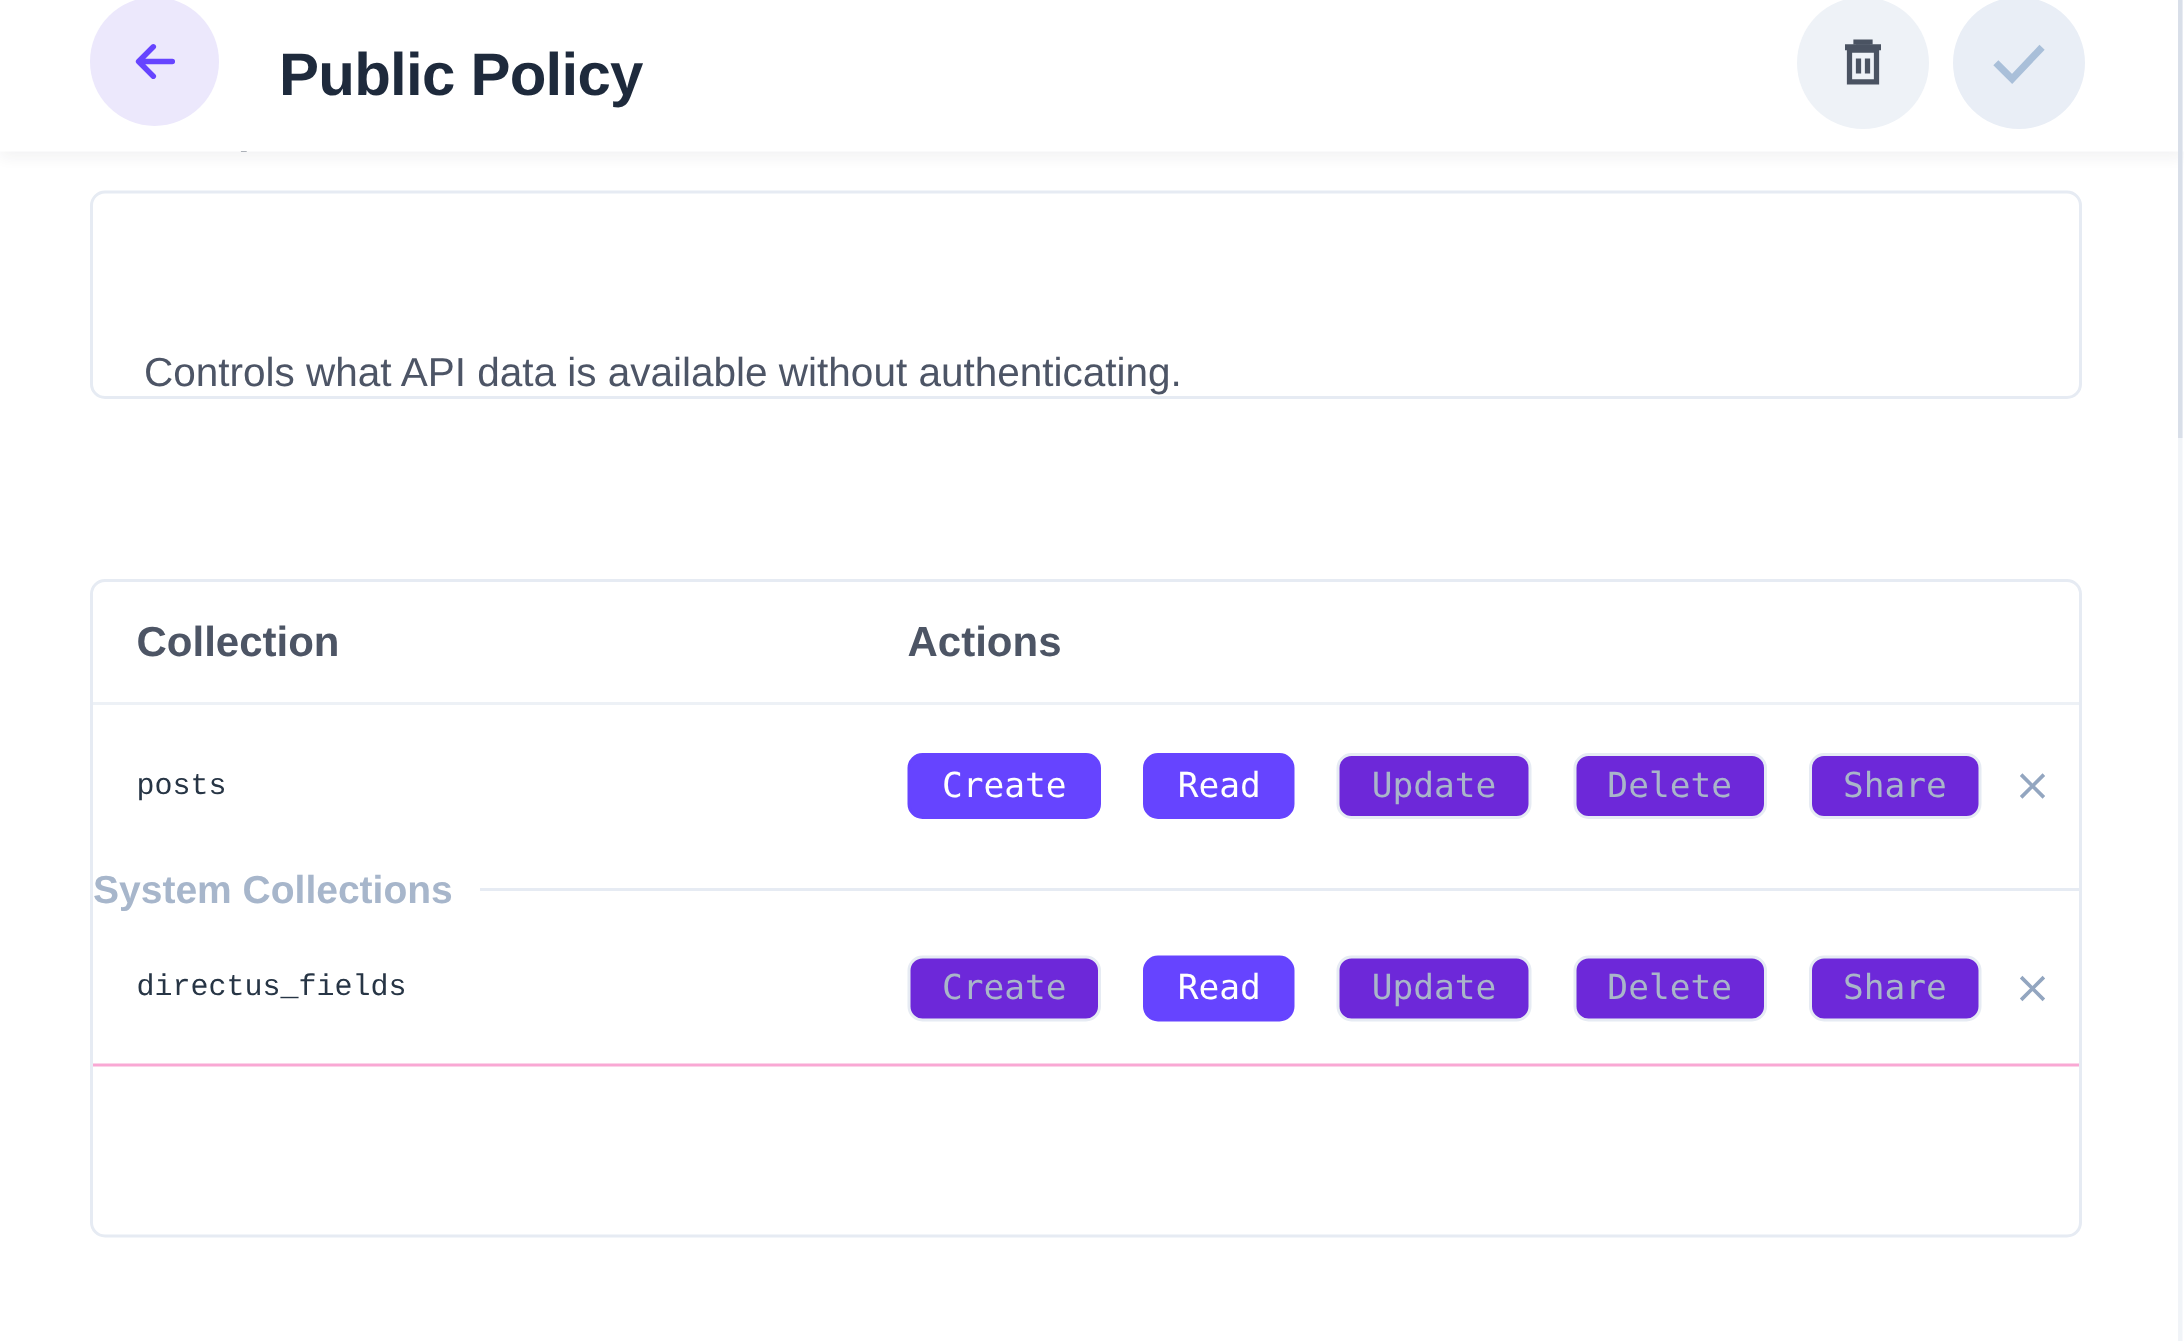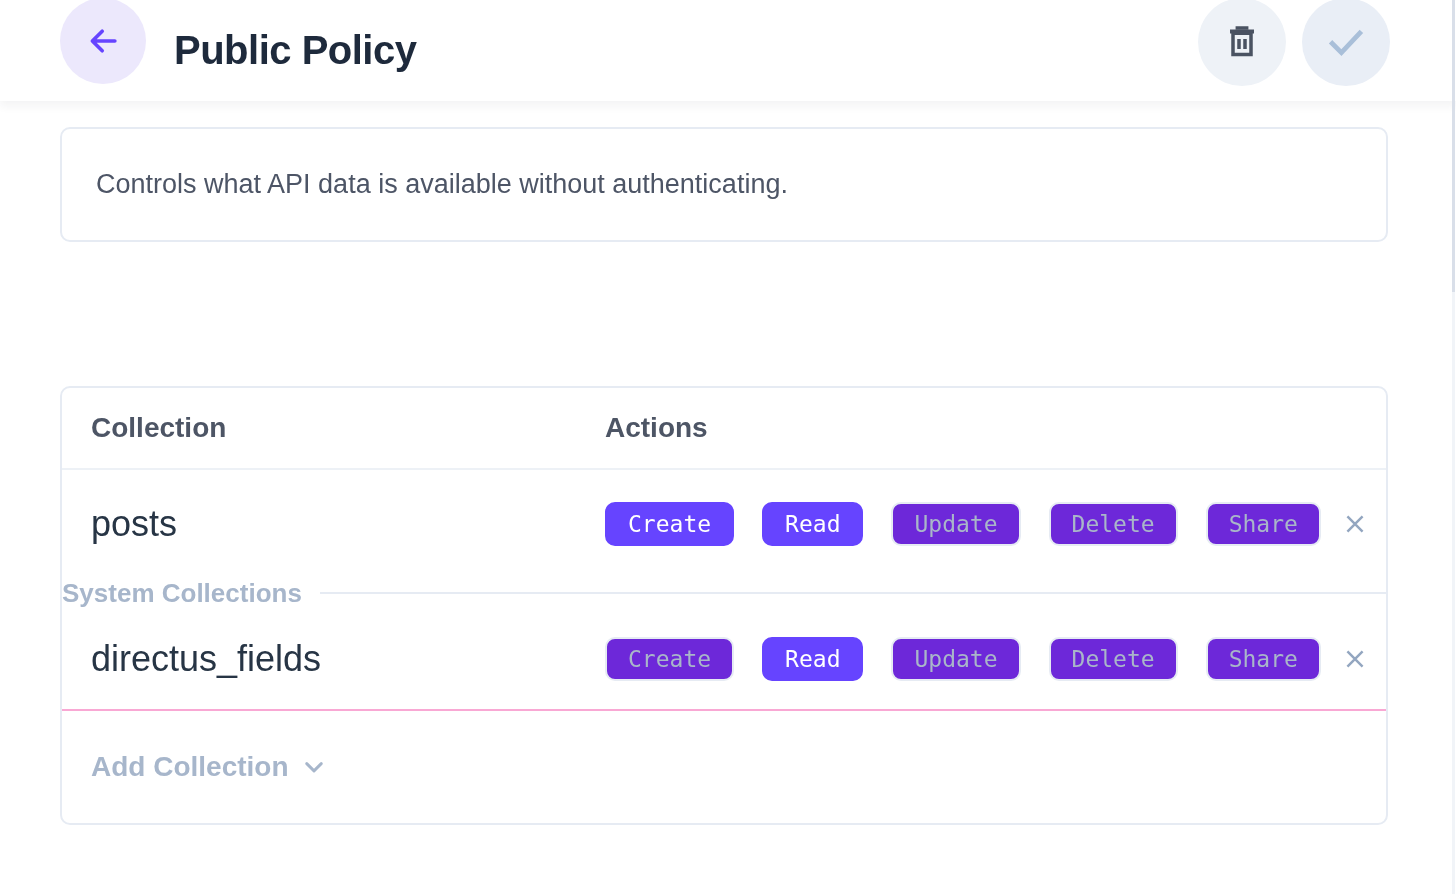--- a/index.html
+++ b/index.html
@@ -7,58 +7,58 @@
               font-family:"Liberation Sans", sans-serif; }
   .stage { position:relative; width:1456px; height:894px; background:#fff; }
 
   
   .app-header { position:absolute; left:0; top:0; width:1456px; height:101px;
                 background:#ffffff; z-index:5;
                 box-shadow:0 5px 9px rgba(30,42,60,0.055); }
   .back-btn { position:absolute; left:60px; top:-2px; width:86px; height:86px;
               border-radius:50%; background:#ece8fc; border:none; cursor:pointer;
               display:flex; align-items:center; justify-content:center; }
-  .page-title { position:absolute; left:174px; top:0; height:101px;
+  .page-title { position:absolute; left:186px; top:0; height:101px;
                 display:flex; align-items:center;
                 font-size:40px; font-weight:800; letter-spacing:-0.5px; color:#1e2a3c; }
   .hdr-btn { position:absolute; top:-2px; width:88px; height:88px; border-radius:50%;
              border:none; cursor:pointer; display:flex; align-items:center; justify-content:center; }
   .trash-btn { left:1198px; background:#eef2f7; }
   .check-btn { left:1302px; background:#e9eef6; }
 
   
   .hidden-label { position:absolute; left:73px; top:72px; z-index:1;
                   font-size:28px; line-height:28px; font-weight:600; color:#273545; }
 
   
-  .desc-input { position:absolute; left:60px; top:127px; width:1328px; height:115px;
+  .desc-input { position:absolute; left:60px; top:127px; width:1328px; height:139px;
                 border:2px solid #e6ebf3; border-radius:10px; background:#fff;
-                display:flex; align-items:center; padding-left:34px;
+                display:flex; align-items:flex-end; padding-left:34px;
                 font-size:27px; color:#4d5566; }
 
   
   .perm-heading { position:absolute; left:58px; top:328px;
                   font-size:30px; font-weight:800; color:#1e2a3c; }
 
   .perm-table { position:absolute; left:60px; top:386px; width:1328px; height:439px;
                 border:2px solid #e6ebf3; border-radius:10px; background:#fff;
                 display:flex; flex-direction:column; overflow:hidden; }
 
   .thead-row { height:82px; border-bottom:2px solid #edf1f6;
                display:grid; grid-template-columns:514px 1fr; align-items:center;
                padding-left:29px; }
   .th { font-size:28px; font-weight:700; color:#4d5565; }
 
   .perm-row { display:grid; grid-template-columns:514px 1fr 62px;
               align-items:center; padding-left:29px; }
   .row-posts  { height:108px; }
   .row-fields { height:103px; border-bottom:2px solid #f9a8d4; }
 
-  .mono-name { font-family:Liberation Sans, sans-serif;
-               font-size:36px; color:#273545; }
+  .mono-name { font-family:Liberation Mono, monospace;
+               font-size:20px; color:#273545; }
 
   .actions-cell { display:flex; align-items:center; gap:28px; }
   .action-btn { font-family:"DejaVu Sans Mono","Liberation Mono",monospace;
                 font-size:23px; height:44px; padding:0 21px; border-radius:10px;
                 display:inline-flex; align-items:center; cursor:pointer;
                 background:#6d28d9; color:#a9b6c9; border:2px solid #e6ebf3; }
   .action-btn.active { background:#6644ff; border-color:#6644ff; color:#ffffff; }
 
   .close-cell { display:flex; align-items:center; justify-content:center; cursor:pointer; }
 
@@ -157,27 +157,19 @@
       </div>
       <div class="close-cell">
         <span style="display:flex;">
           <svg width="28" height="28" viewBox="0 0 24 24" fill="none">
             <path d="M5.5 5.5l13 13M18.5 5.5l-13 13" stroke="#93a6c0" stroke-width="2.1"></path>
           </svg>
         </span>
       </div>
     </div>
 
-    <div class="footer-row">
-      <span class="add-label">Add Collection</span>
-      <span class="add-chevron">
-        <svg width="30" height="30" viewBox="0 0 24 24" fill="none">
-          <path d="M6.2 9.3l5.8 5.8 5.8-5.8" stroke="#a7b6cb" stroke-width="2.3" stroke-linecap="round" stroke-linejoin="round"></path>
-        </svg>
-      </span>
-    </div>
 
   </div>
 
   <div class="scroll-track"></div>
   <div class="scroll-thumb"></div>
 
 </div>
 
 </body></html>

